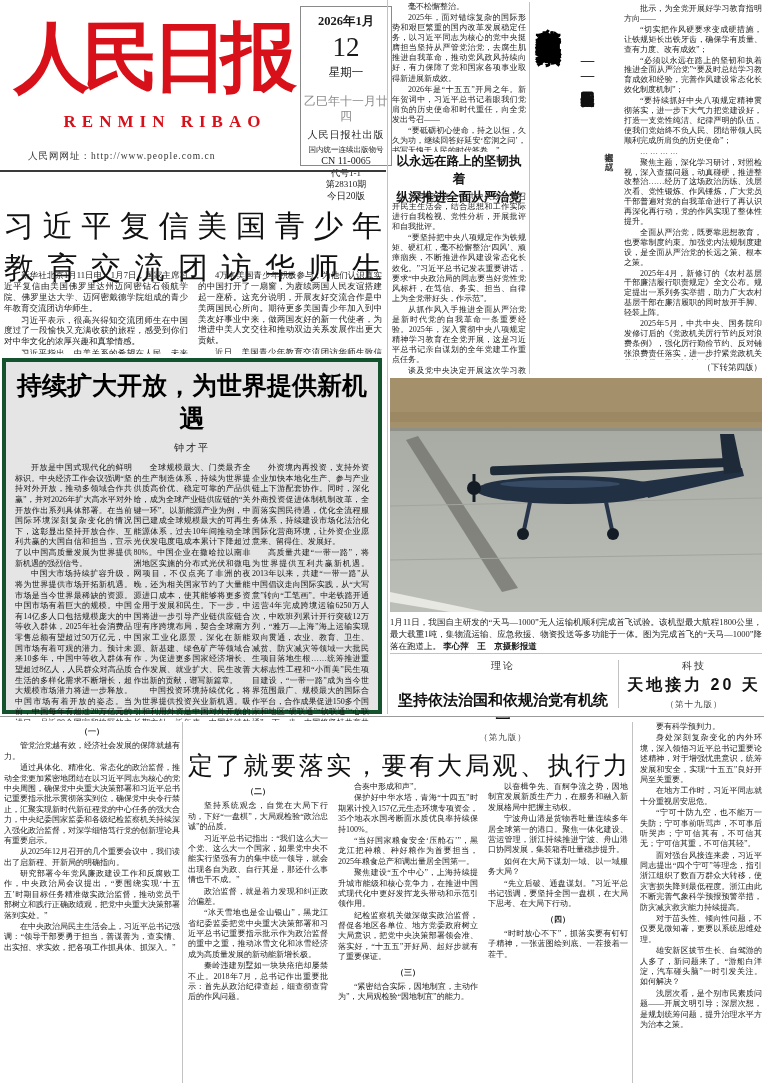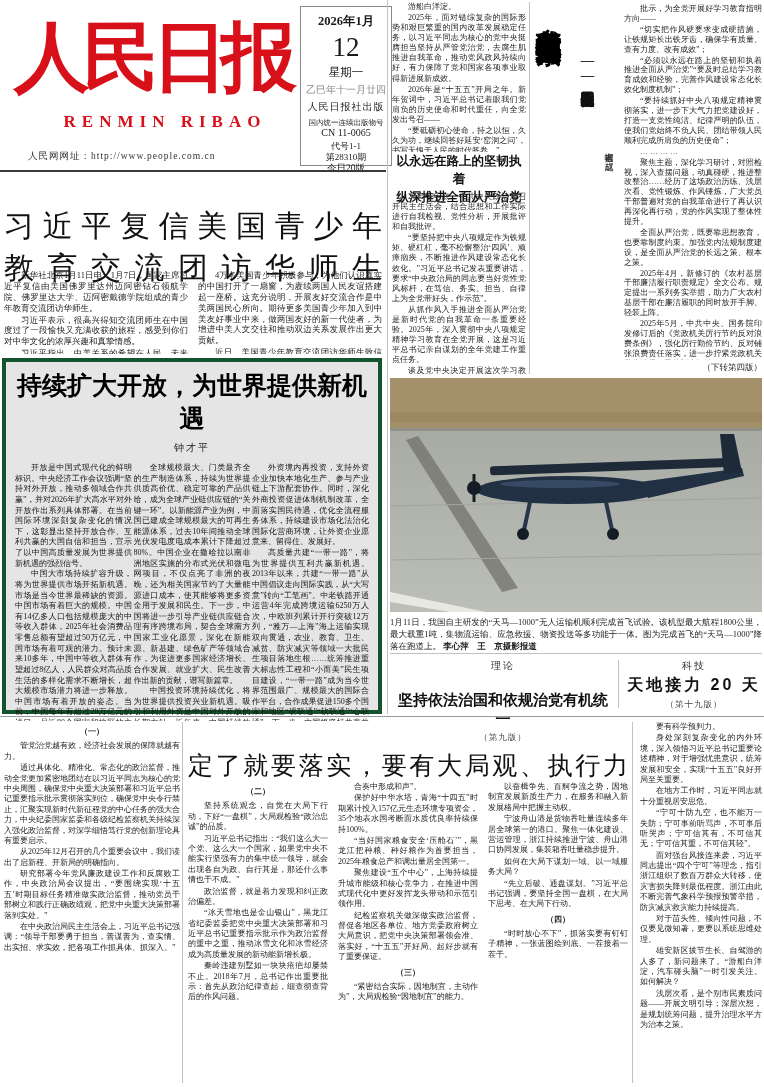--- a/index.html
+++ b/index.html
@@ -38,21 +38,21 @@
 <div id="page">
 
   <div class="abs red" style="left:14px;top:2px;width:285px;height:110px;font-size:76px;font-weight:bold;letter-spacing:-7px;line-height:110px;white-space:nowrap;">人民日报</div>
   <div class="abs red" style="left:40px;top:112px;width:250px;text-align:center;font-size:17px;font-weight:bold;letter-spacing:6px;">RENMIN RIBAO</div>
   <div class="abs" style="left:28px;top:150px;font-size:9.5px;color:#333;letter-spacing:1px;">人民网网址：http://www.people.com.cn</div>
 
   <div id="datebox" class="abs" style="left:300px;top:6px;width:92px;height:160px;">
     <div style="font-size:12.5px;font-weight:bold;">2026年1月</div>
     <div style="font-size:27px;margin:1px 0;">12</div>
     <div style="font-size:11.5px;">星期一</div>
-    <div style="font-size:10px;color:#8a8a8a;margin-top:4px;">乙巳年十一月廿四</div>
+    <div style="font-size:12px;color:#8a8a8a;margin-top:14px;">乙巳年十一月廿四</div>
     <div style="font-size:10px;margin-top:5px;letter-spacing:1px;">人民日报社出版</div>
     <div style="font-size:7.5px;margin-top:4px;">国内统一连续出版物号</div>
     <div style="font-size:10px;">CN 11-0065</div>
     <div style="font-size:9px;margin-top:1px;">代号1-1</div>
     <div style="font-size:9px;">第28310期</div>
     <div style="font-size:9.5px;">今日20版</div>
   </div>
 
   <div class="abs" style="left:0;top:170px;width:386px;height:2px;background:#3a3a3a;"></div>
   <div class="abs divider" style="left:387px;top:0;width:1px;height:714px;"></div>
@@ -83,21 +83,21 @@
           <p>中国投资环境持续优化，将为世界提供投资兴业新机遇。吸引和利用外资是中国对外开放的长期方针。近年来，中国持续放宽外商投资市场准入，主动对接国际高标准经贸规则，稳步扩大制度型开放，营商环境不断优化，中国创新活力涌流，中国大市场潜力释放，带来许多新的投资机遇，吸引跨国企业纷纷在华设立研发中心、创新中心。许多外资企业表示，中国已成为全球创新的试验场，只有留在中国才能紧跟创新步伐。下一步，中国将以服务业为重点扩大市场准入和开放领域，促进</p>
         </div>
       <div class="ocol">
           <p>外资境内再投资，支持外资企业加快本地化生产、参与产业链上下游配套协作。同时，深化外商投资促进体制机制改革，全面落实国民待遇，优化全流程服务体系，持续建设市场化法治化国际化营商环境，让外资企业愿意来、留得住、发展好。</p>
           <p>高质量共建“一带一路”，将为世界提供互利共赢新机遇。2013年以来，共建“一带一路”从中国倡议走向国际实践，从“大写意”转向“工笔画”。中老铁路开通运营4年完成跨境运输6250万人次，中欧班列累计开行突破12万列，“雅万—上海”海上运输实现双向贯通，农业、教育、卫生、减贫、防灾减灾等领域一大批民生项目落地生根……统筹推进重大标志性工程和“小而美”民生项目建设，“一带一路”成为当今世界范围最广、规模最大的国际合作平台，合作成果促进150多个国家和地区“硬联通”“软联通”“心联通”。下一步，中国将坚持共商共建共享、开放绿色廉洁、高标准惠民生可持续的指导原则，加强与共建国家发展战略对接，完善立体互联互通网络布局，深化拓展重大标志性工程合作，深耕菌草、光明行、鲁班工坊等“小而美”特色品牌，稳步拓展绿色发展、人工智能、数字经济、卫生健康等领域合作，推动高质量共建“一带一路”走深走实，为构建人类命运共同体作出新的更大贡献。</p>
         </div>
     </div>
   </div>
 
   <div class="abs tcol" style="left:392px;top:2px;width:134px;height:150px;font-size:8px;line-height:1.26;">
-      <p>游船白洋淀。</p>
+      <p>毫不松懈整治。</p>
       <p>2025年，面对错综复杂的国际形势和艰巨繁重的国内改革发展稳定任务，以习近平同志为核心的党中央挺膺担当坚持从严管党治党，去腐生肌推进自我革命，推动党风政风持续向好，有力保障了党和国家各项事业取得新进展新成效。</p>
       <p>2026年是“十五五”开局之年。新年贺词中，习近平总书记着眼我们党肩负的历史使命和时代重任，向全党发出号召——</p>
       <p>“要砥砺初心使命，持之以恒，久久为功，继续回答好延安‘窑洞之问’，书写无愧于人民的时代答卷。”</p>
     </div>
   <div class="abs sans" style="left:392px;top:152px;width:134px;text-align:center;font-weight:bold;font-size:12.5px;line-height:1.45;color:#111;">
     <div>以永远在路上的坚韧执着</div>
     <div>纵深推进全面从严治党</div>
   </div>
   <div class="abs tcol" style="left:392px;top:192px;width:134px;height:182px;font-size:8px;line-height:1.26;">
       <p>2025年年底，中共中央政治局召开民主生活会，结合思想和工作实际进行自我检视、党性分析，开展批评和自我批评。</p>

